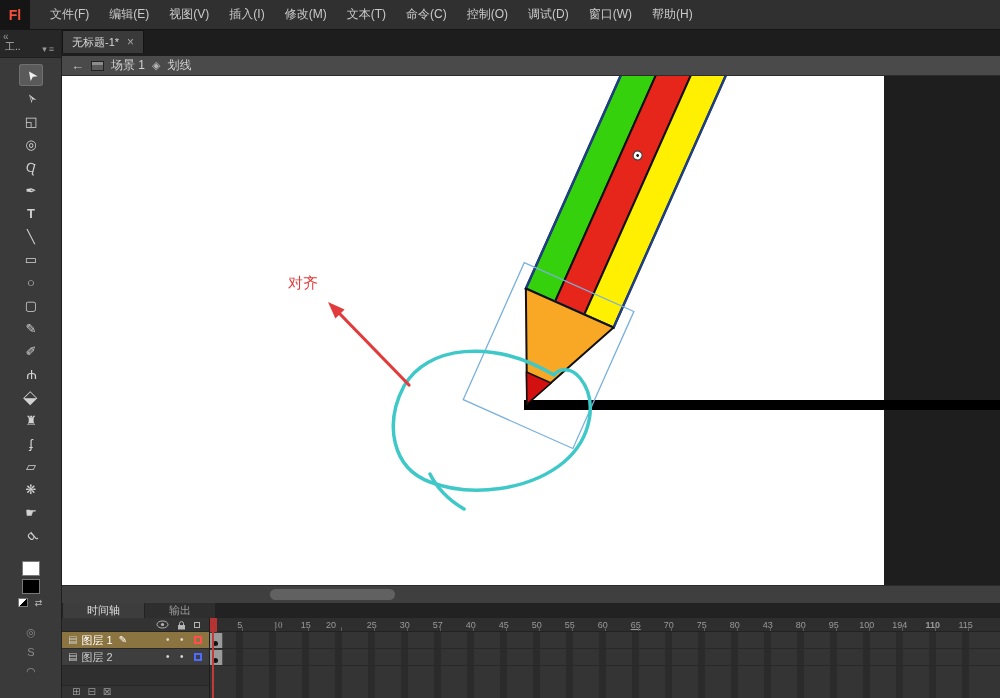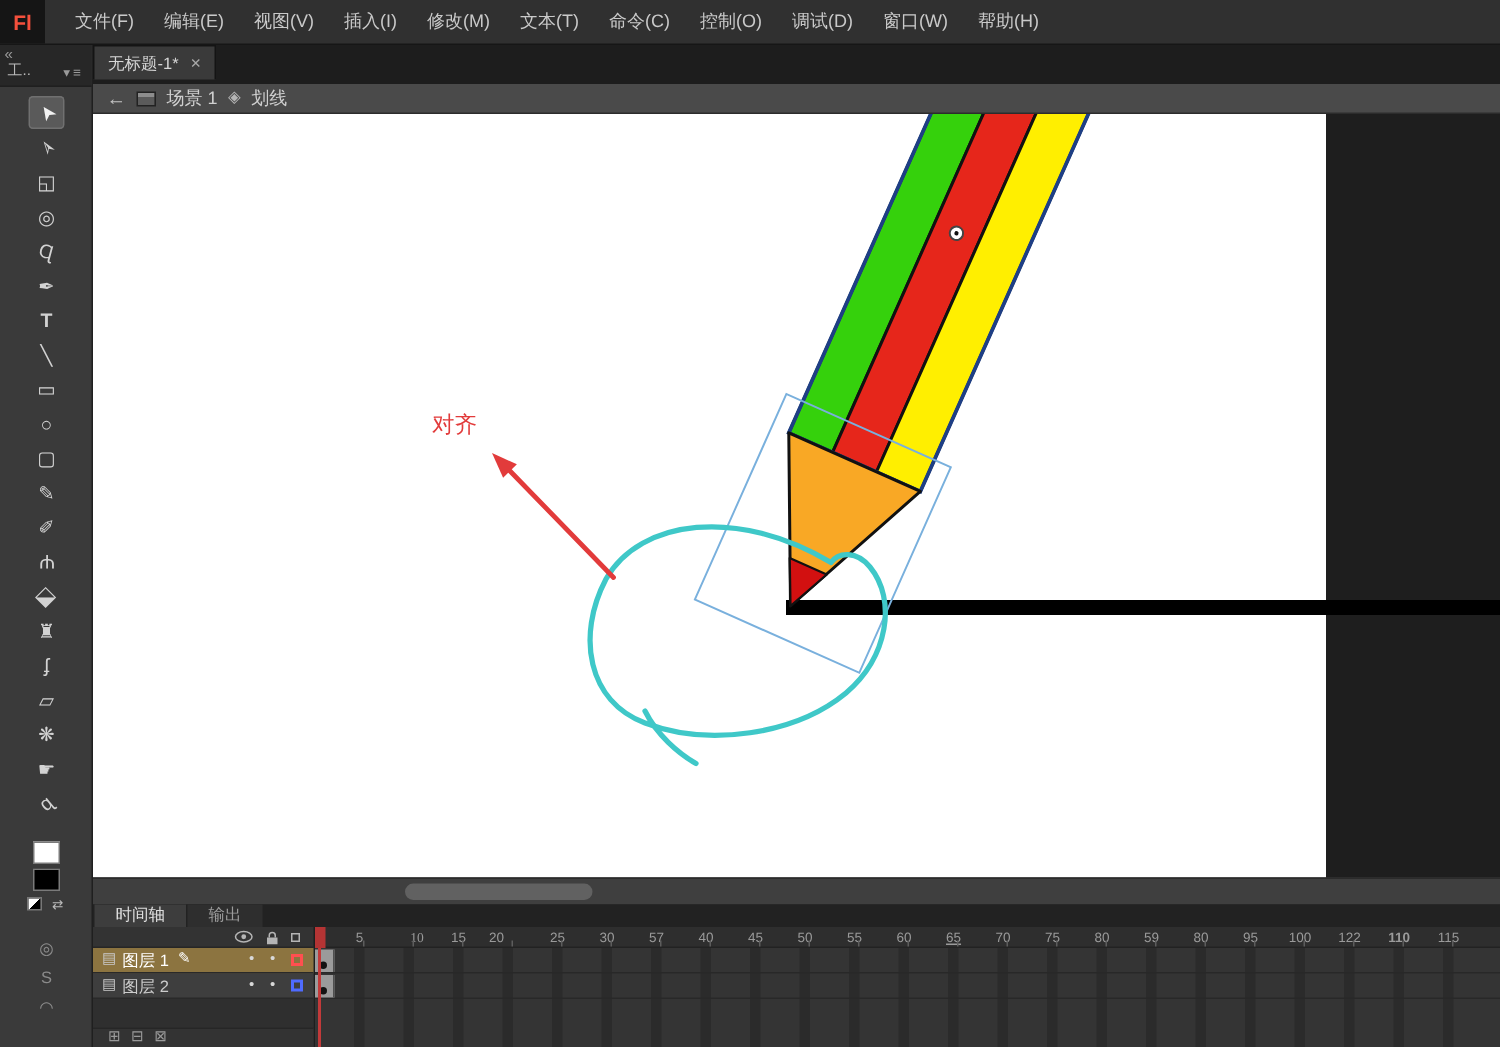--- a/index.html
+++ b/index.html
@@ -48,21 +48,21 @@
   .stage { position:absolute; top:76px; left:62px; width:822px; height:509px; background:#ffffff; }
   .stage svg { display:block; width:938px; height:509px; }
 
   
   .hscroll { position:absolute; top:585px; left:62px; right:0; height:18px; background:#3f3f3f; border-top:1px solid #2b2b2b; }
   .hthumb { position:absolute; top:3px; height:11px; background:#616161; border-radius:6px; }
 
   
   .timeline { position:absolute; top:603px; left:62px; right:0; bottom:0; background:#2b2b2b; }
   .tl-tabs { height:15px; background:#222222; display:flex; align-items:flex-end; gap:1px; padding-left:1px; }
-  .tl-tab { font-size:11px; line-height:12px; padding:1px 14px 2px; color:#9c9c9c; background:#2e2e2e; }
+  .tl-tab { font-size:11px; line-height:12px; padding:1px 24px 2px; color:#9c9c9c; background:#2e2e2e; }
   .tl-tab.active { background:#3d3d3d; color:#dddddd; }
   .tl-body { position:absolute; top:15px; left:0; right:0; bottom:0; display:flex; }
   .tl-left { width:148px; background:#333333; border-right:1px solid #1e1e1e; display:flex; flex-direction:column; }
   .tl-left-head { height:14px; display:flex; align-items:center; justify-content:flex-end; gap:8px; padding-right:9px; border-bottom:1px solid #262626; }
   .osq { width:6px; height:6px; border:1px solid #b5b5b5; }
   .layer-row { height:17px; position:relative; display:flex; align-items:center; gap:4px; padding-left:6px; font-size:11px; color:#cccccc; background:#3e3e3e; border-bottom:1px solid #292929; }
   .layer-row.selected { background:#8c7440; color:#ffffff; }
   .lyr-ic { font-size:10px; color:#c9c9c9; line-height:1; }
   .lyr-pencil { font-size:10px; line-height:1; margin-left:2px; }
   .lyr-dot { position:absolute; font-size:10px; line-height:1; color:#d8d8d8; }
@@ -295,25 +295,25 @@
             <div class="flabel" style="left: 217.7px;">57</div>
             <div class="flabel" style="left: 250.7px;">40</div>
             <div class="flabel" style="left: 283.7px;">45</div>
             <div class="flabel" style="left: 316.7px;">50</div>
             <div class="flabel" style="left: 349.7px;">55</div>
             <div class="flabel" style="left: 382.7px;">60</div>
             <div class="flabel" style="left: 415.7px; text-decoration: underline;">65</div>
             <div class="flabel" style="left: 448.7px;">70</div>
             <div class="flabel" style="left: 481.7px;">75</div>
             <div class="flabel" style="left: 514.7px;">80</div>
-            <div class="flabel" style="left: 547.7px;">59</div>
+            <div class="flabel" style="left: 547.7px;">43</div>
             <div class="flabel" style="left: 580.7px;">80</div>
             <div class="flabel" style="left: 613.7px;">95</div>
             <div class="flabel" style="left: 646.7px;">100</div>
-            <div class="flabel" style="left: 679.7px;">122</div>
+            <div class="flabel" style="left: 679.7px;">194</div>
             <div class="flabel" style="left: 712.7px; font-weight: bold;">110</div>
             <div class="flabel" style="left: 745.7px;">115</div>
             <div class="rtick" style="left: 32px;"></div>
             <div class="rtick" style="left: 65px;"></div>
             <div class="rtick" style="left: 98px;"></div>
             <div class="rtick" style="left: 131px;"></div>
             <div class="rtick" style="left: 164px;"></div>
             <div class="rtick" style="left: 197px;"></div>
             <div class="rtick" style="left: 230px;"></div>
             <div class="rtick" style="left: 263px;"></div>

